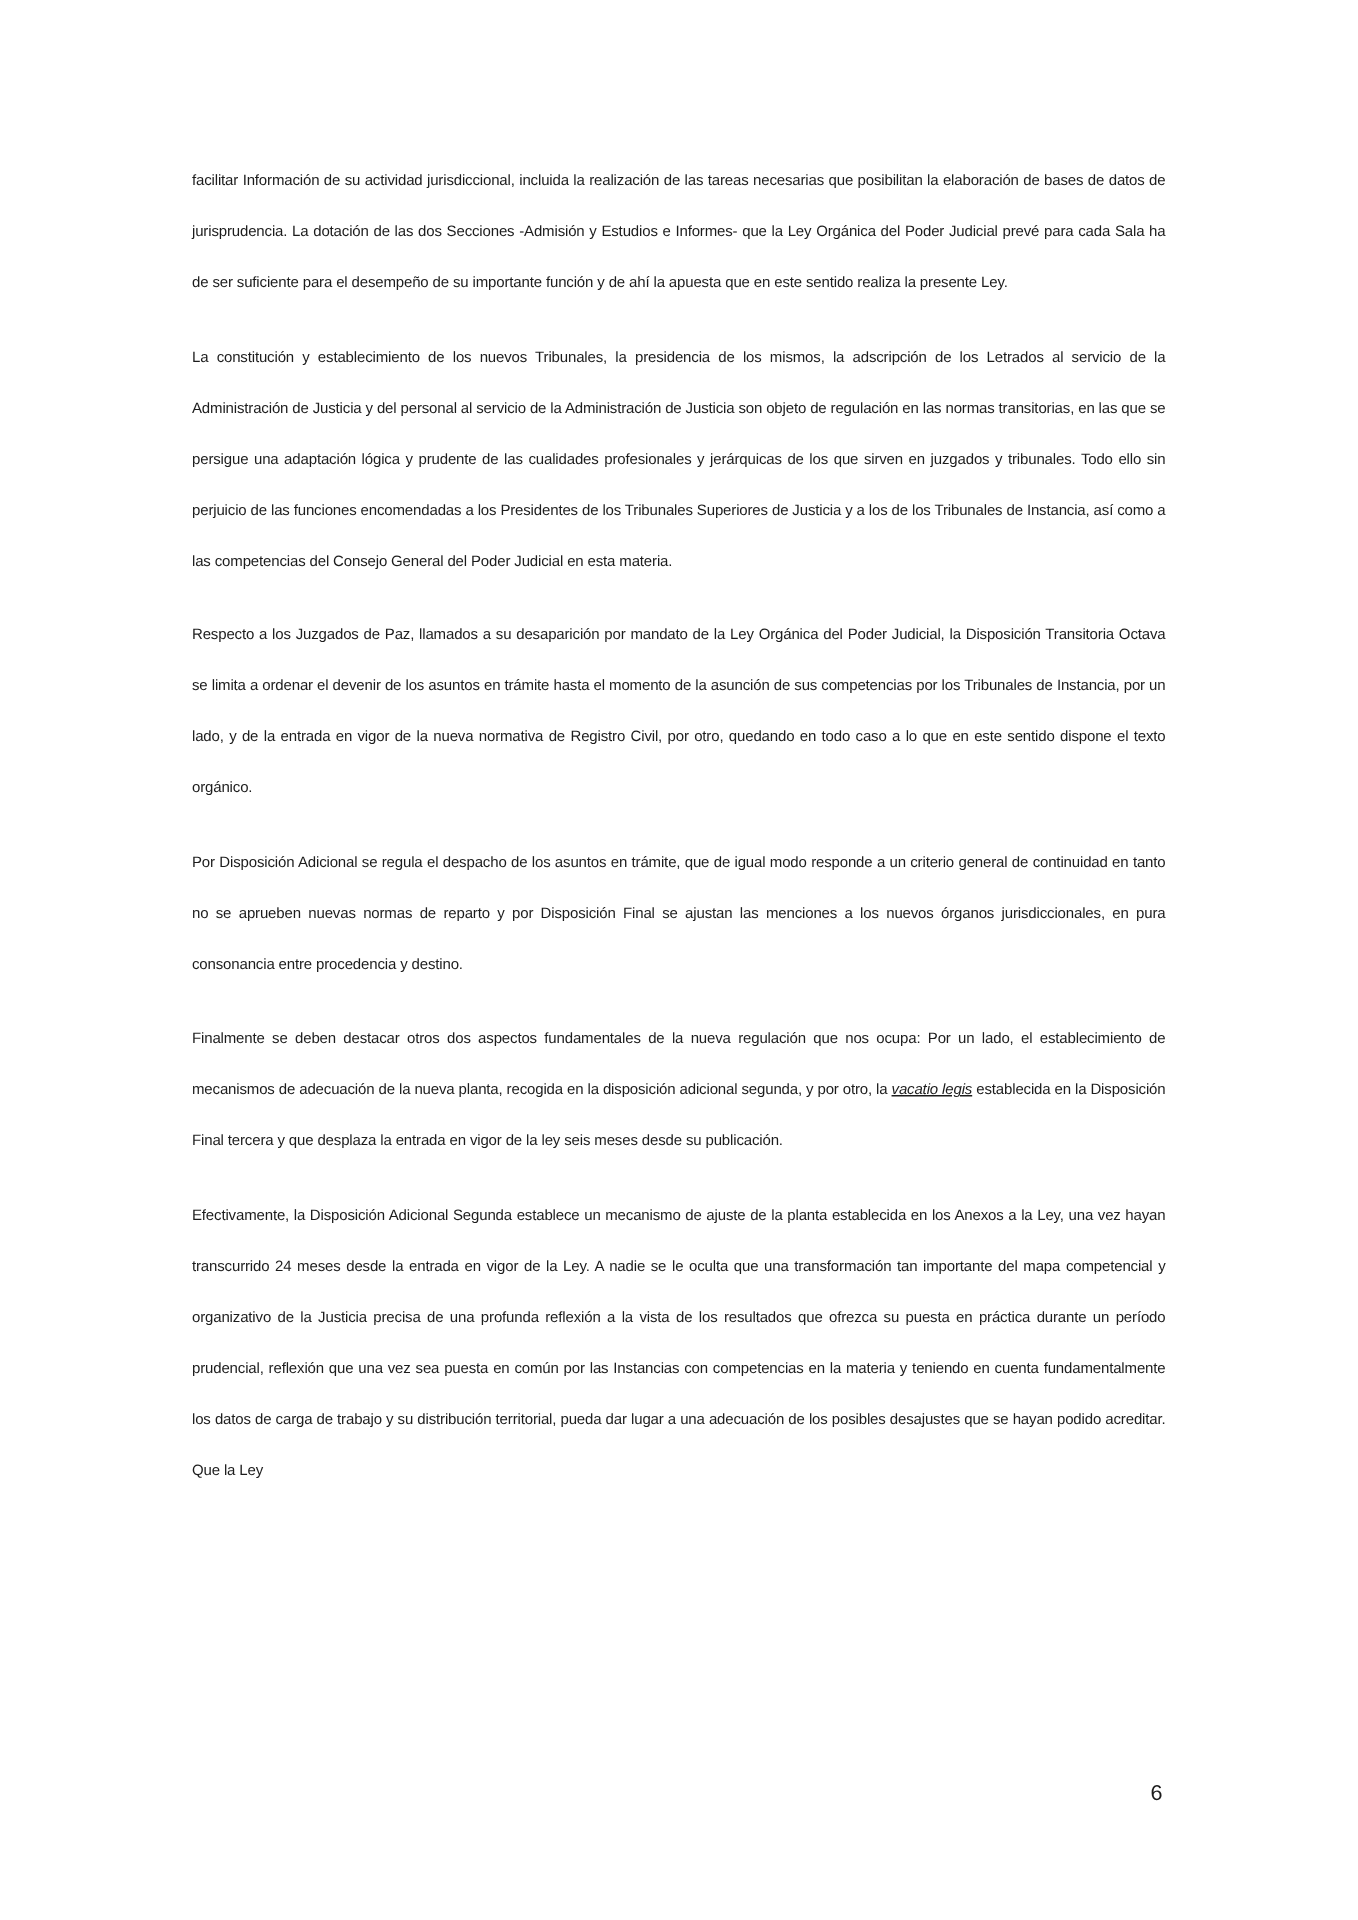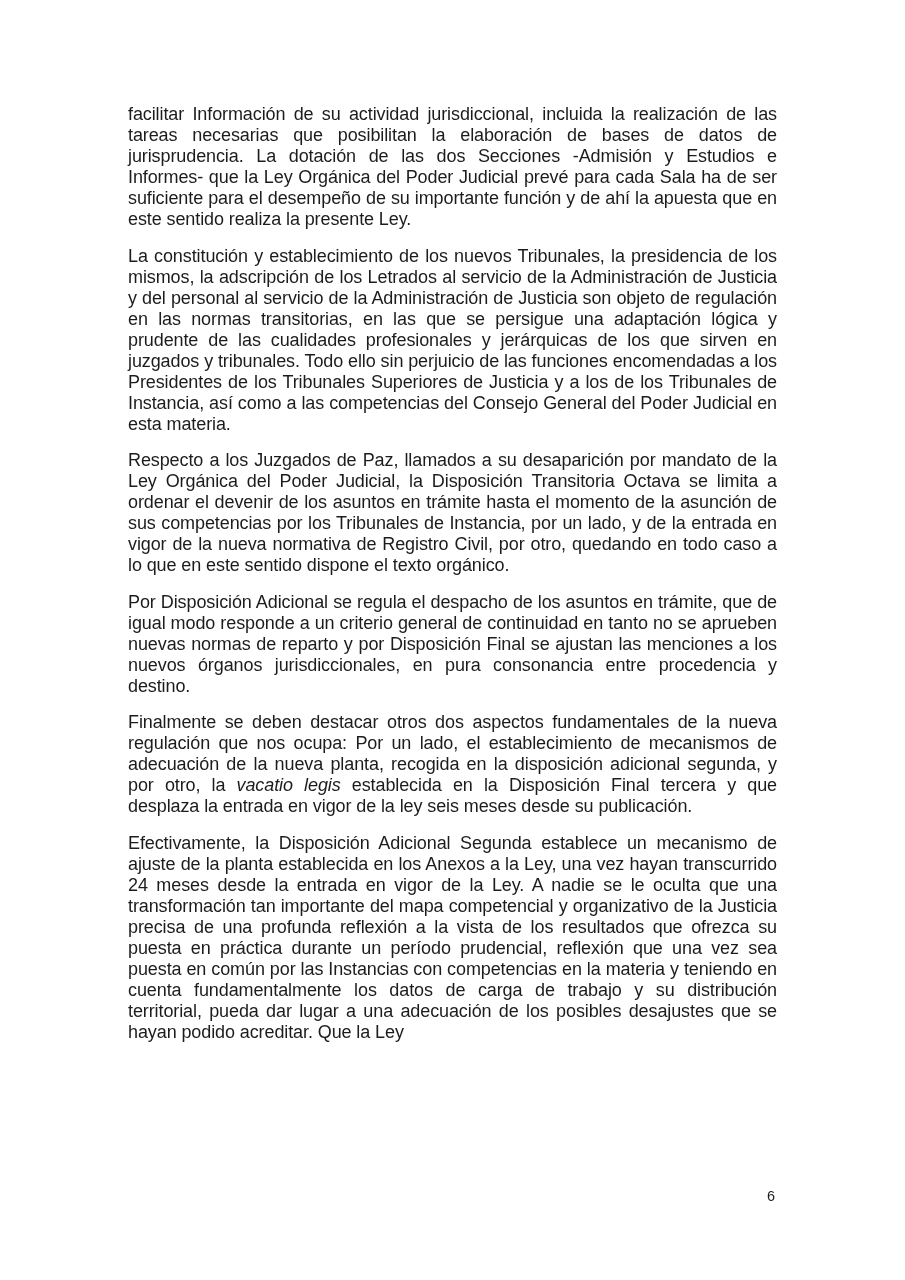--- a/index.html
+++ b/index.html
@@ -18,27 +18,28 @@
     color: #1c1c1c;
   }
   .content {
     position: absolute;
     left: 128px;
     top: 104px;
     width: 649px;
   }
   .content p {
     margin: 0 0 15.5px 0;
-    font-size: 18px;
+    font-size: 10px;
     letter-spacing: -0.1px;
-    line-height: 21px;
+    line-height: 34px;
     text-align: justify;
   }
   .content p .italic {
     font-style: italic;
+    text-decoration: underline;
   }
   .page-number {
     position: absolute;
     right: 130px;
     top: 1184px;
     font-size: 14.4px;
     line-height: 25.7px;
     text-align: right;
   }
 </style>

